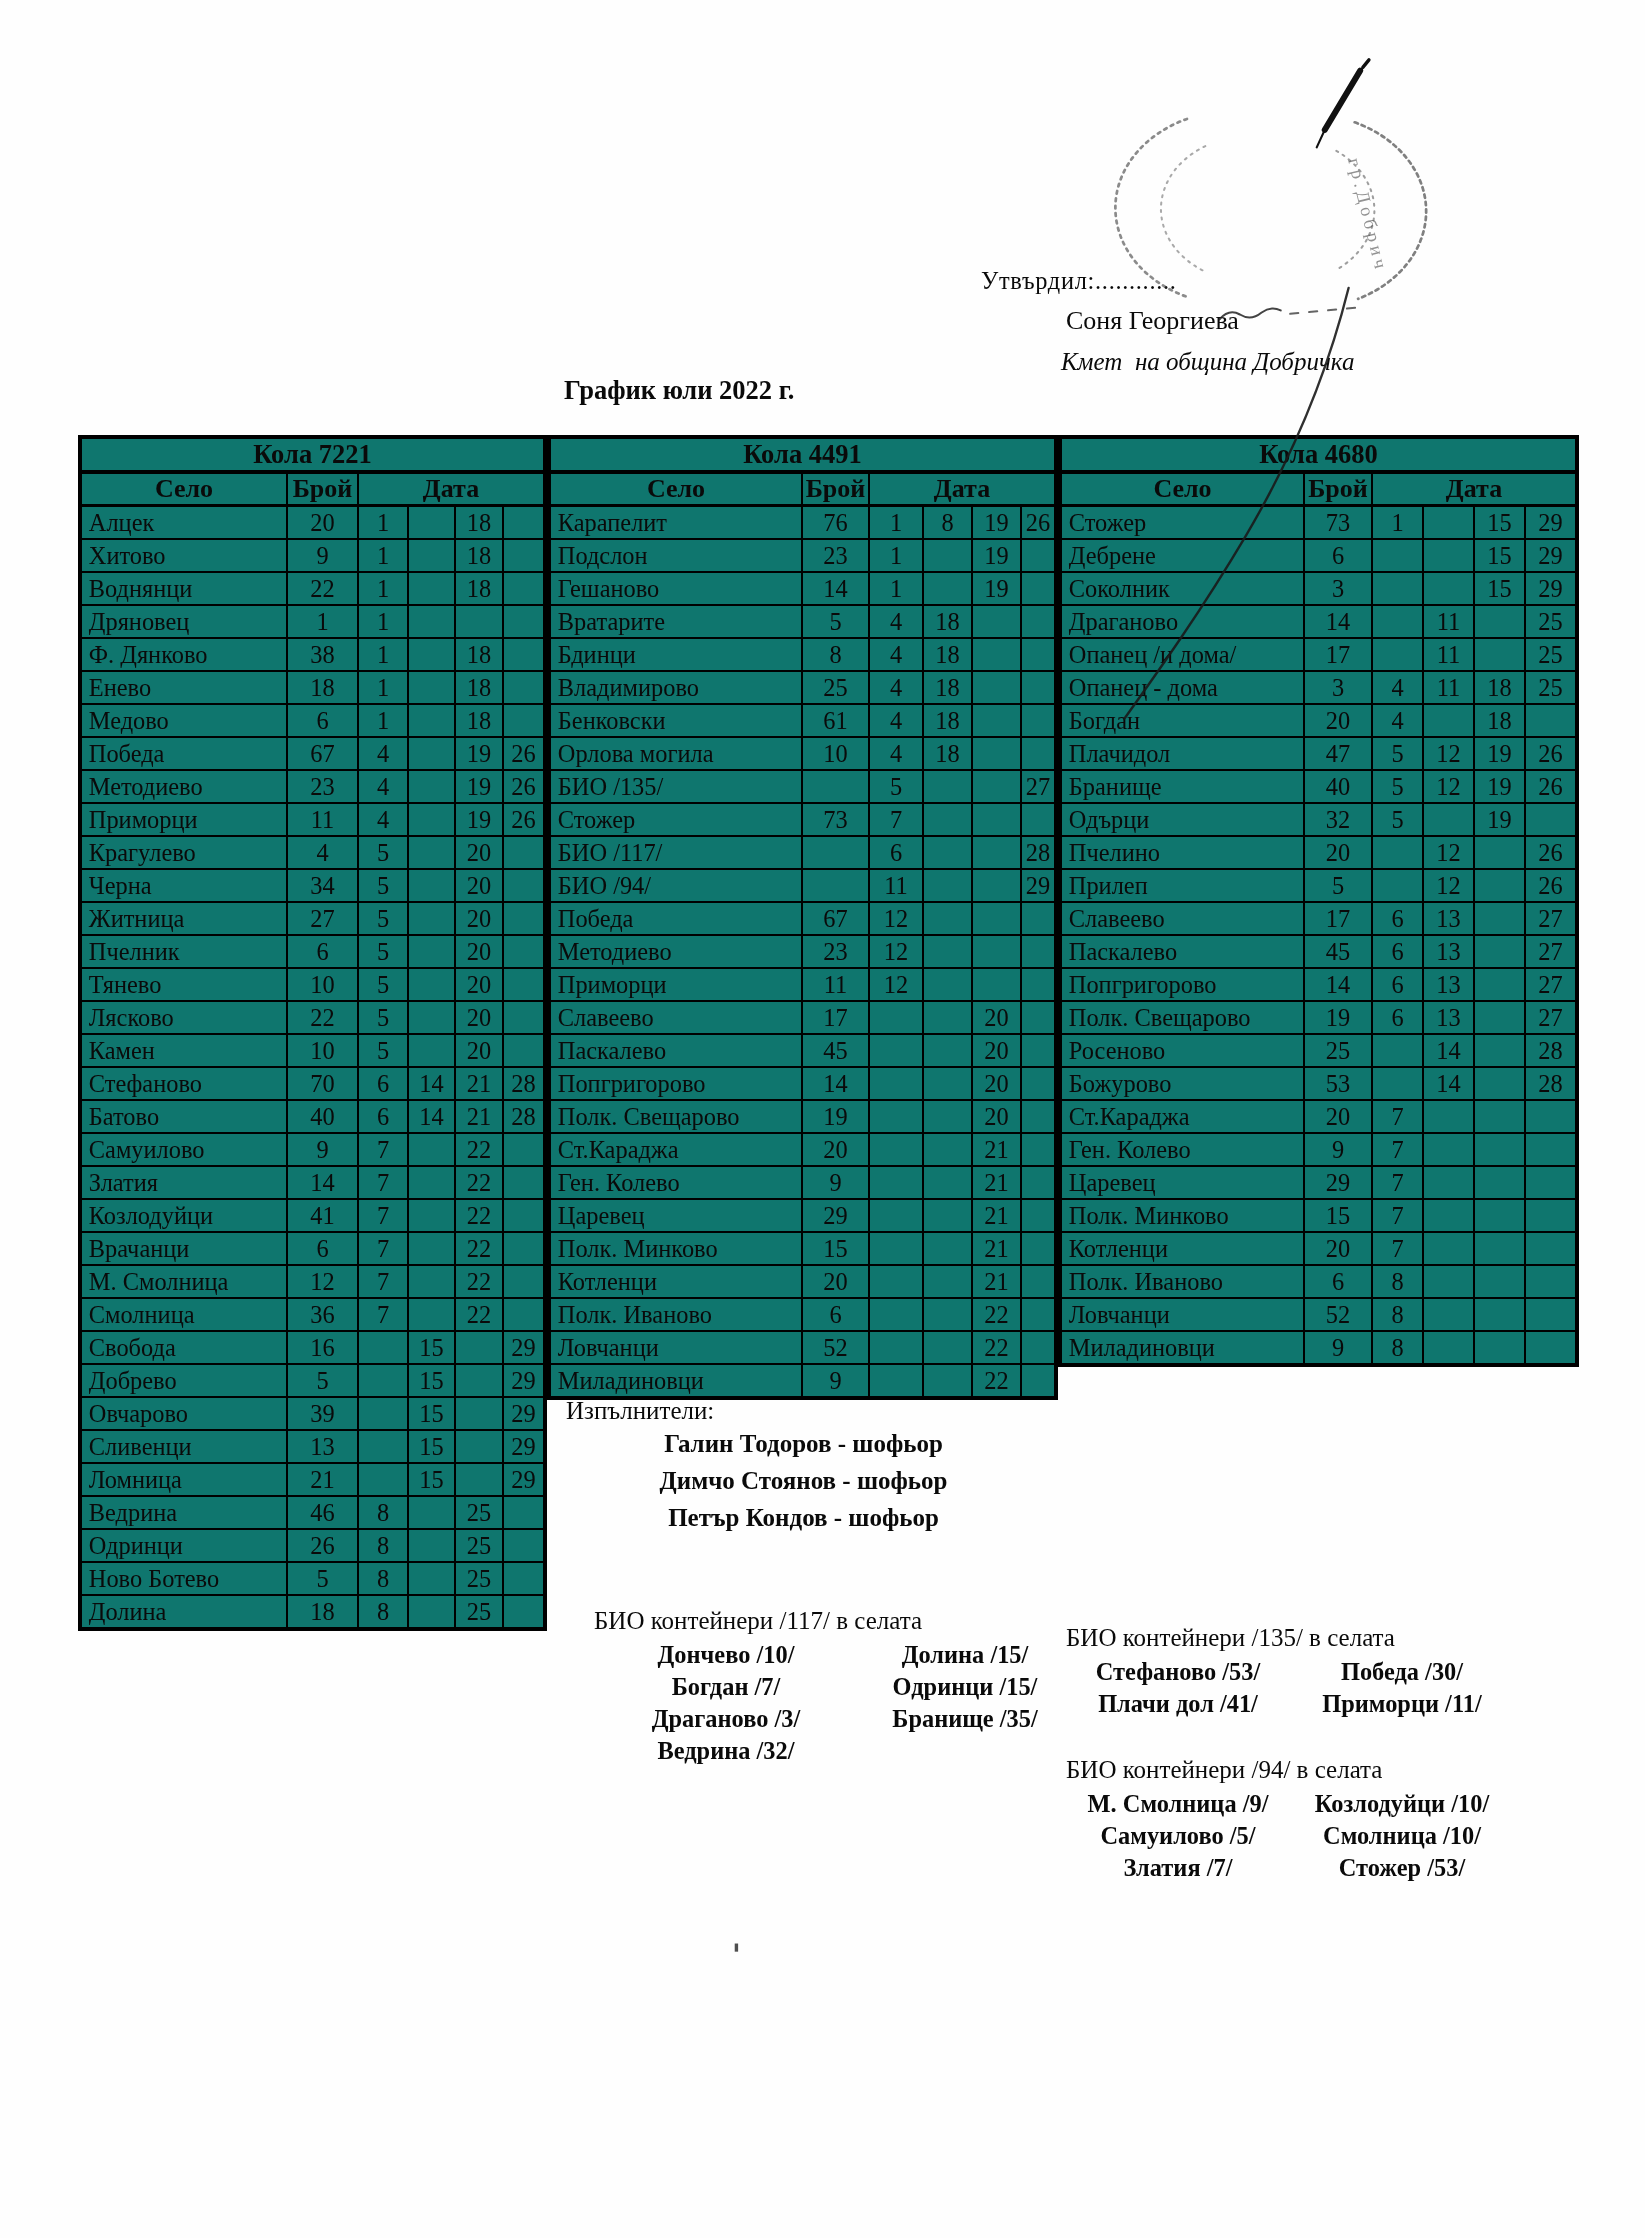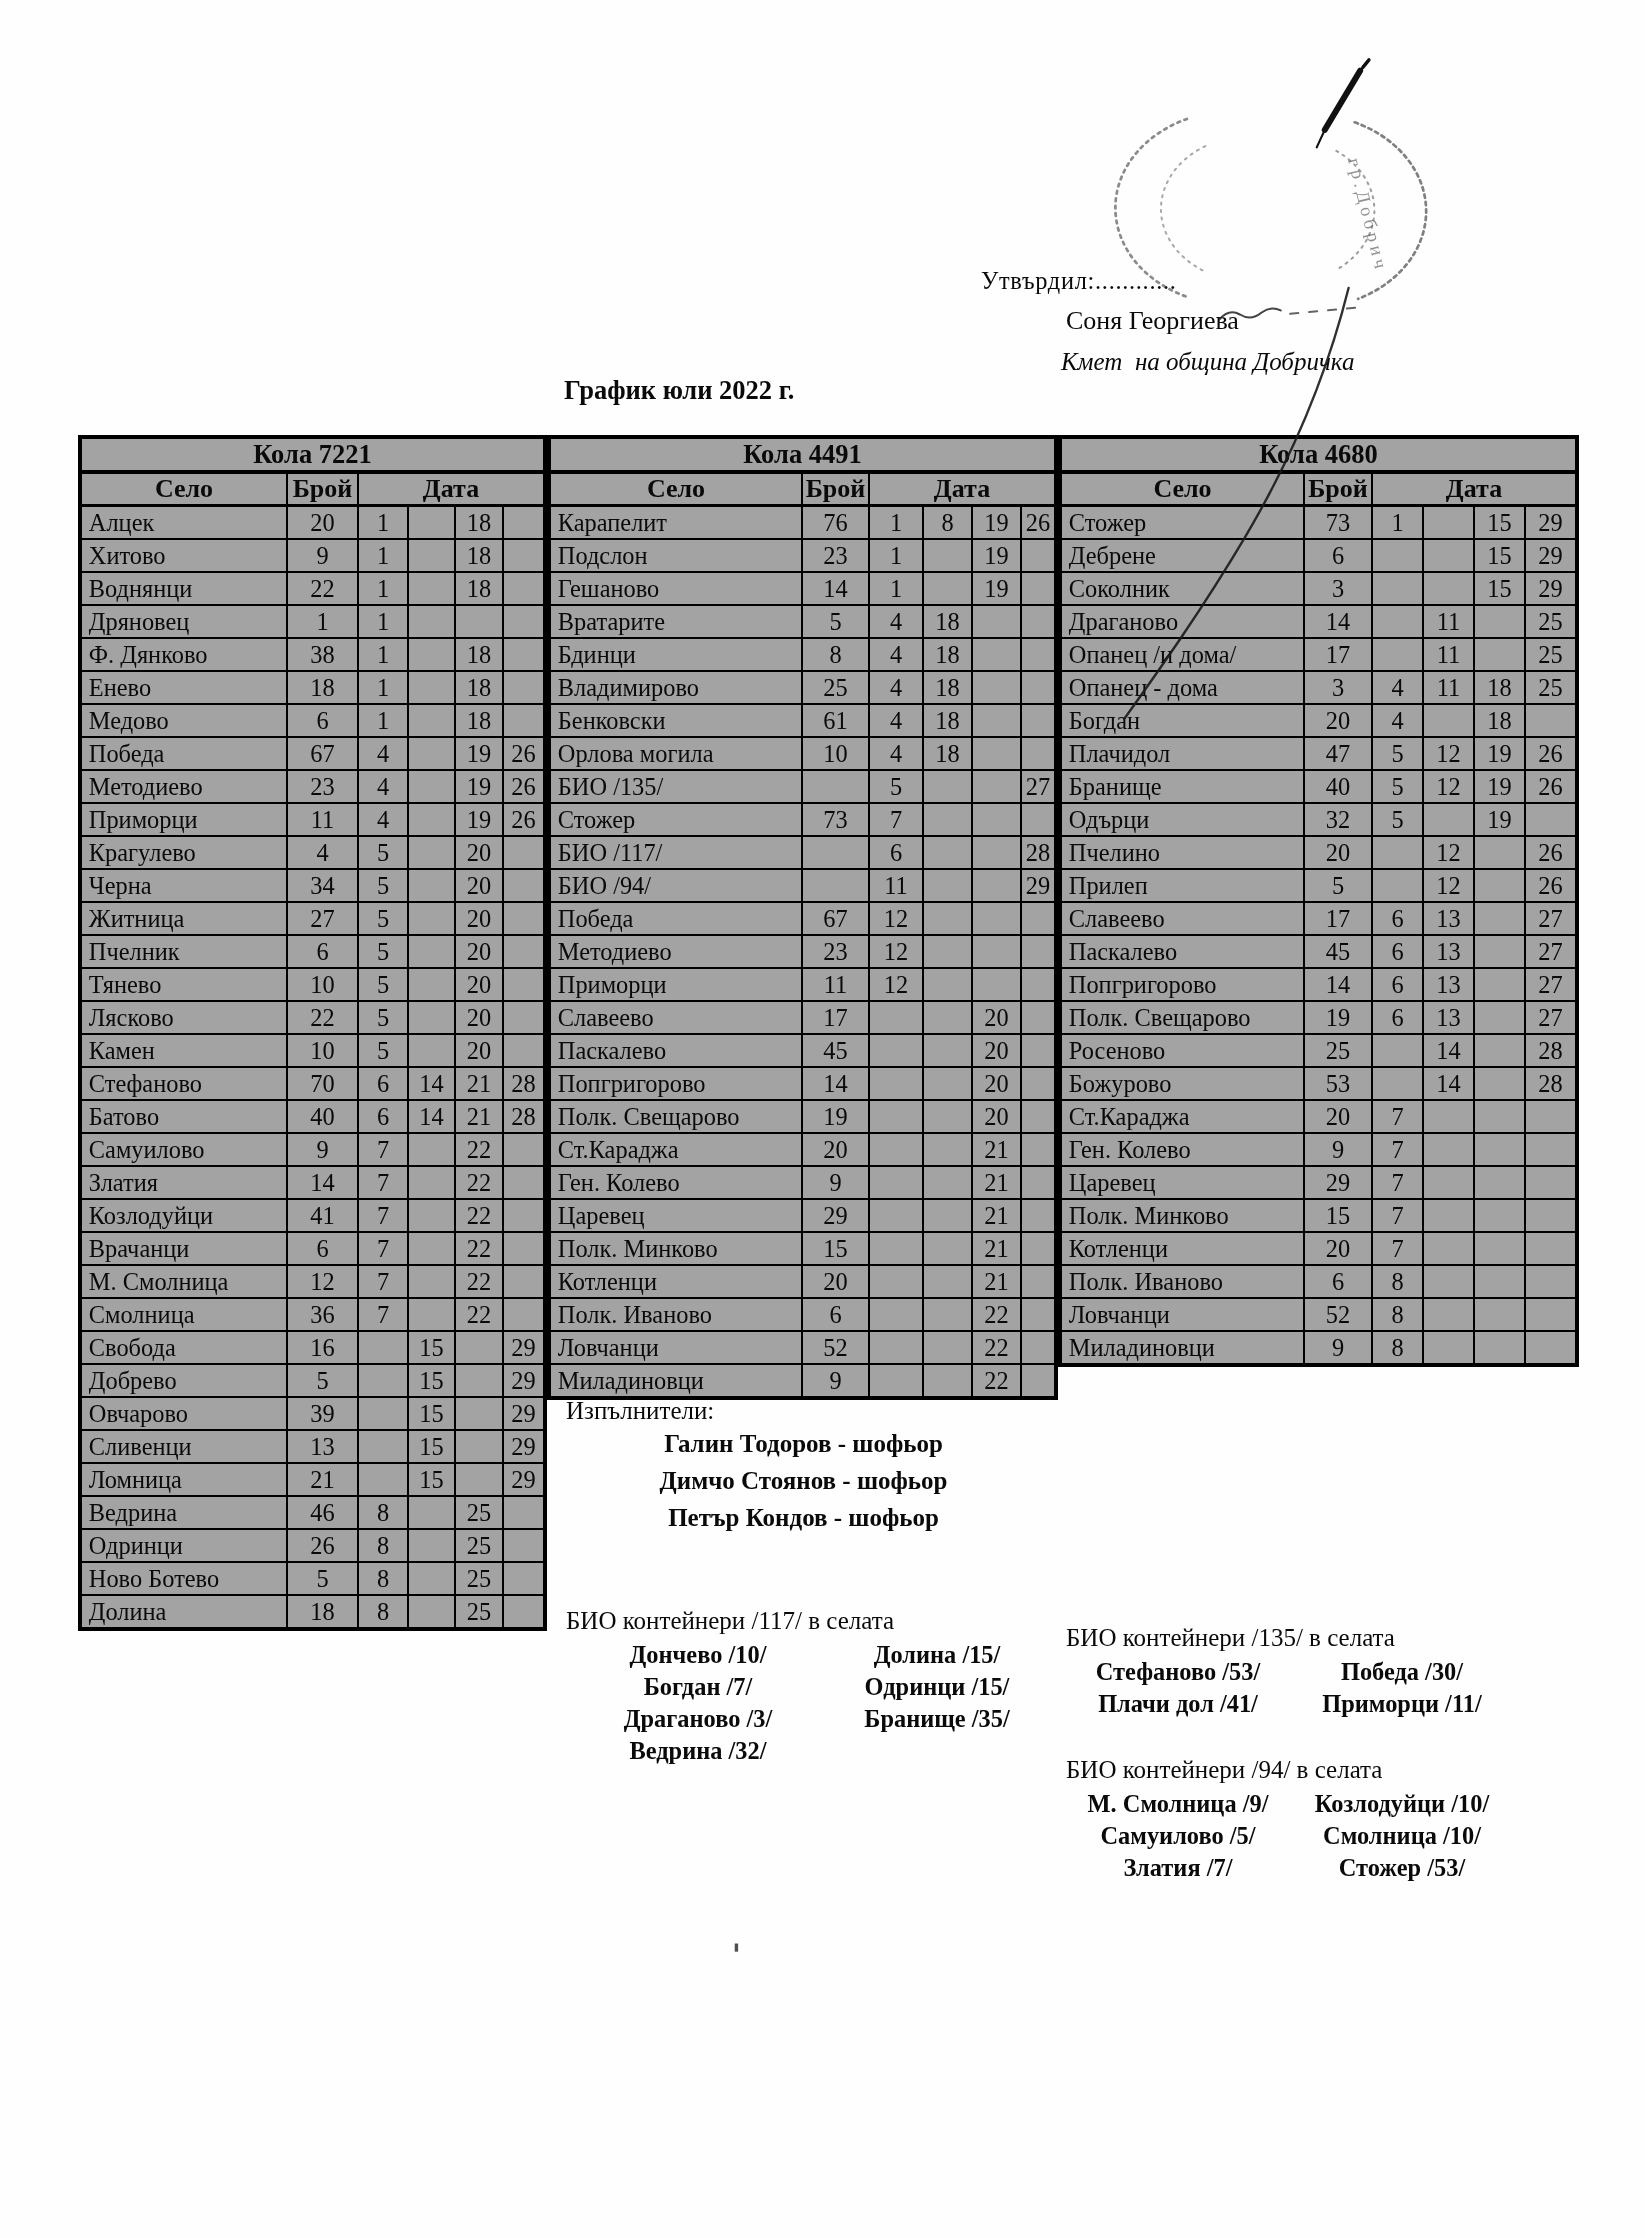--- a/index.html
+++ b/index.html
@@ -14,21 +14,21 @@
     background:#fefefe; overflow:hidden;
   }
   .abs { position:absolute; }
 
   .approved-label { left:981px; top:267px; font-size:24.4px; letter-spacing:0.7px; }
   .approver-name  { left:1066px; top:306px; font-size:26px; }
   .approver-title { left:1061px; top:348px; font-size:25px; font-style:italic; white-space:pre; }
   .doc-title      { left:564px;  top:375px; font-size:26.5px; font-weight:bold; }
 
   .tables { position:absolute; left:78px; top:435px; display:flex; align-items:flex-start; }
-  table.grid { border-collapse:collapse; table-layout:fixed; border:4.1px solid #000; background:#a3a3a3; }
+  table.grid { border-collapse:collapse; table-layout:fixed; border:4.1px solid #000; background:#0f766e; }
   .grid th, .grid td { border:2px solid #000; padding:0; line-height:1.05; overflow:hidden; }
   .grid tr.car-row th { height:31px; font-size:26.5px; font-weight:bold; border-bottom:4.1px solid #000; }
   .grid tr.head-row th { height:30px; font-size:26px; font-weight:bold; border-bottom:3.4px solid #000; }
   .grid td { height:31px; font-size:24.4px; text-align:center; }
   .grid td:first-child { text-align:left; padding-left:6.8px; }
 
   .textblock { position:absolute; font-size:25px; }
   .textblock .bt { font-size:25px; }
   table.plain { border-collapse:collapse; table-layout:fixed; }
   .plain td { padding:0; height:32px; font-size:24.4px; text-align:center; vertical-align:middle;font-weight:bold; }
@@ -829,21 +829,21 @@
           <tr>
             <td>Димчо Стоянов - шофьор</td>
           </tr>
           <tr>
             <td>Петър Кондов - шофьор</td>
           </tr>
         </tbody>
     </table>
   </div>
 
-  <div class="textblock" style="left:566px; top:1607px;">
+  <div class="textblock" style="left:594px; top:1607px;">
     <div class="bt">БИО контейнери /117/ в селата</div>
     <table class="plain" style="margin-top:4.1px;margin-left:15px;">
       <colgroup>
           <col style="width:234px">
           <col style="width:244px">
         </colgroup>
       <tbody>
           <tr>
             <td>Дончево /10/</td>
             <td>Долина /15/</td>

